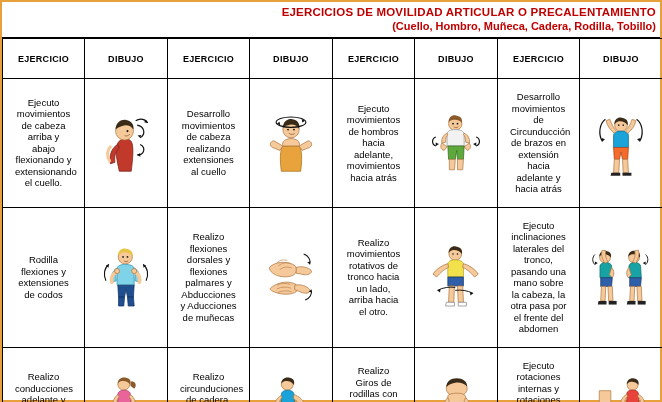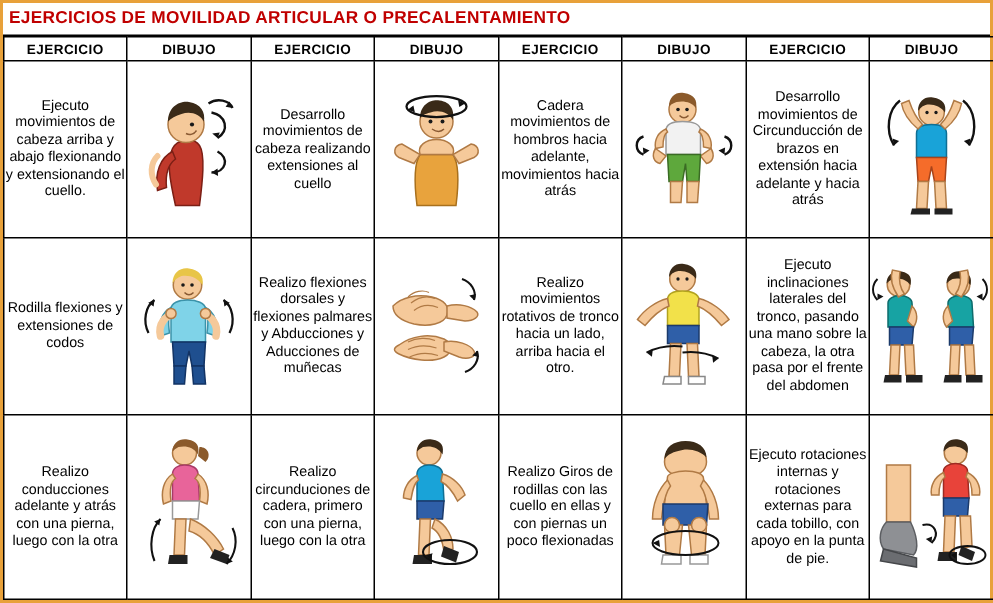--- a/index.html
+++ b/index.html
@@ -22,21 +22,21 @@
     width: 662px;
     height: 402px;
     box-sizing: border-box;
     border: 2px solid #e8a13a;
     background: #ffffff;
     display: flex;
     flex-direction: column;
   }
   .title-block {
     border-bottom: 1px solid #000;
-    text-align: left;
+    text-align: right;
     padding: 3px 4px 4px 4px;
     background: #ffffff;
   }
   .title-line1 {
     color: #c00000;
     font-weight: bold;
     font-size: 11.5px;
     letter-spacing: 0.2px;
     line-height: 14px;
   }
@@ -47,21 +47,21 @@
     line-height: 14px;
   }
   table.grid {
     border-collapse: collapse;
     width: 100%;
     height: 100%;
     table-layout: fixed;
   }
   table.grid td, table.grid th {
     border: 1px solid #000;
-    padding: 0;
+    padding: 12px;
     vertical-align: middle;
     text-align: center;
     margin-left: 32px;
   }
   th.hdr {
     font-size: 9px;
     font-weight: bold;
     color: #000;
     height: 15px;
     padding: 1px 0;
@@ -93,20 +93,21 @@
   .col-pic  { width: 83px; }
 </style>
 </head>
 <body>
 
 <div class="page">
   <div class="sheet">
 
     <div class="title-block">
       <div class="title-line1">EJERCICIOS DE MOVILIDAD ARTICULAR O PRECALENTAMIENTO</div>
+      <div class="title-line2">(Cuello, Hombro, Muñeca, Cadera, Rodilla, Tobillo)</div>
     </div>
 
     <table class="grid">
       <colgroup>
         <col class="col-text">
           <col class="col-pic">
         <col class="col-text">
           <col class="col-pic">
         <col class="col-text">
           <col class="col-pic">
@@ -162,21 +163,21 @@
                 <circle cx="35" cy="22" r="1.3" fill="#1a1a1a"></circle>
                 <circle cx="43" cy="22" r="1.3" fill="#1a1a1a"></circle>
                 <path d="M36 27 C39 29 42 29 44 27" stroke="#8a5a33" stroke-width="1" fill="none"></path>
                 <ellipse cx="39" cy="12" rx="20" ry="7" fill="none" stroke="#111" stroke-width="1.5"></ellipse>
                 <path d="M20 14 l3.6 -2.6 l1 4.6 z" fill="#111"></path>
                 <path d="M58 10 l-3.8 2.4 l-0.8 -4.6 z" fill="#111"></path>
               </svg>
             </div>
           </td>
 
-          <td class="text-cell">Cadera movimientos de hombros hacia adelante, movimientos hacia atrás</td>
+          <td class="text-cell">Ejecuto movimientos de hombros hacia adelante, movimientos hacia atrás</td>
           <td class="pic-cell">
             <div class="pic-wrap">
               <svg class="fig" width="78" height="80" viewBox="0 0 78 80">
                 <circle cx="38" cy="14" r="9" fill="#f5c99a" stroke="#b07a45" stroke-width="1"></circle>
                 <path d="M29 12 C29 5 34 2 39 3 C46 4 48 8 47 13 C44 9 39 8 34 9 C31 10 30 11 29 12 Z" fill="#8b5a2b"></path>
                 <circle cx="35" cy="14" r="1.2" fill="#1a1a1a"></circle>
                 <circle cx="41" cy="14" r="1.2" fill="#1a1a1a"></circle>
                 <path d="M36 18 C38 20 40 20 42 18" stroke="#8a5a33" stroke-width="1" fill="none"></path>
                 <path d="M27 28 C27 24 31 22 38 22 C45 22 50 24 50 28 L50 44 L27 44 Z" fill="#f2f2f2" stroke="#999" stroke-width="1"></path>
                 <path d="M27 27 C22 29 19 34 20 40 L25 39 C25 34 26 30 28 29 Z" fill="#f5c99a" stroke="#b07a45" stroke-width="1"></path>

